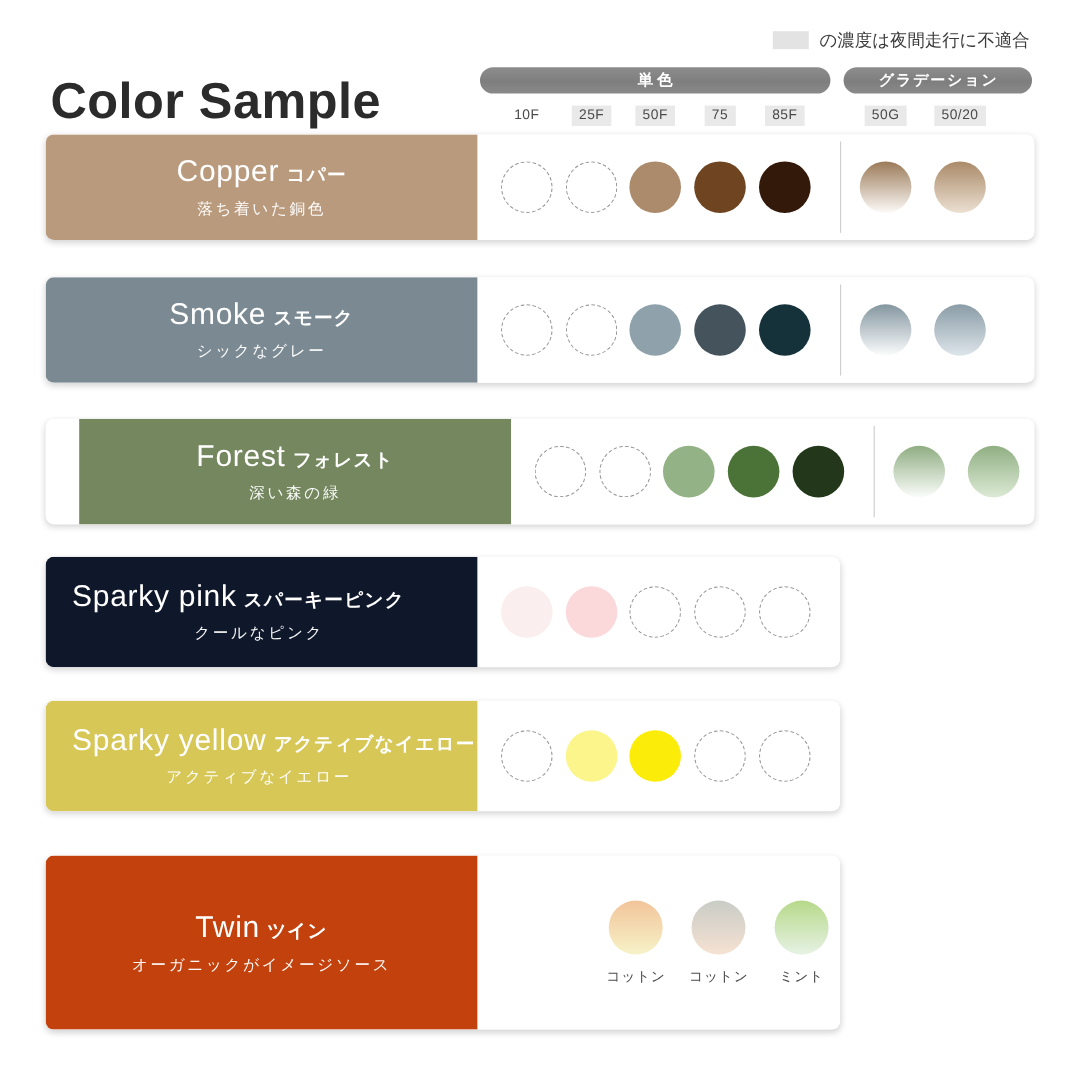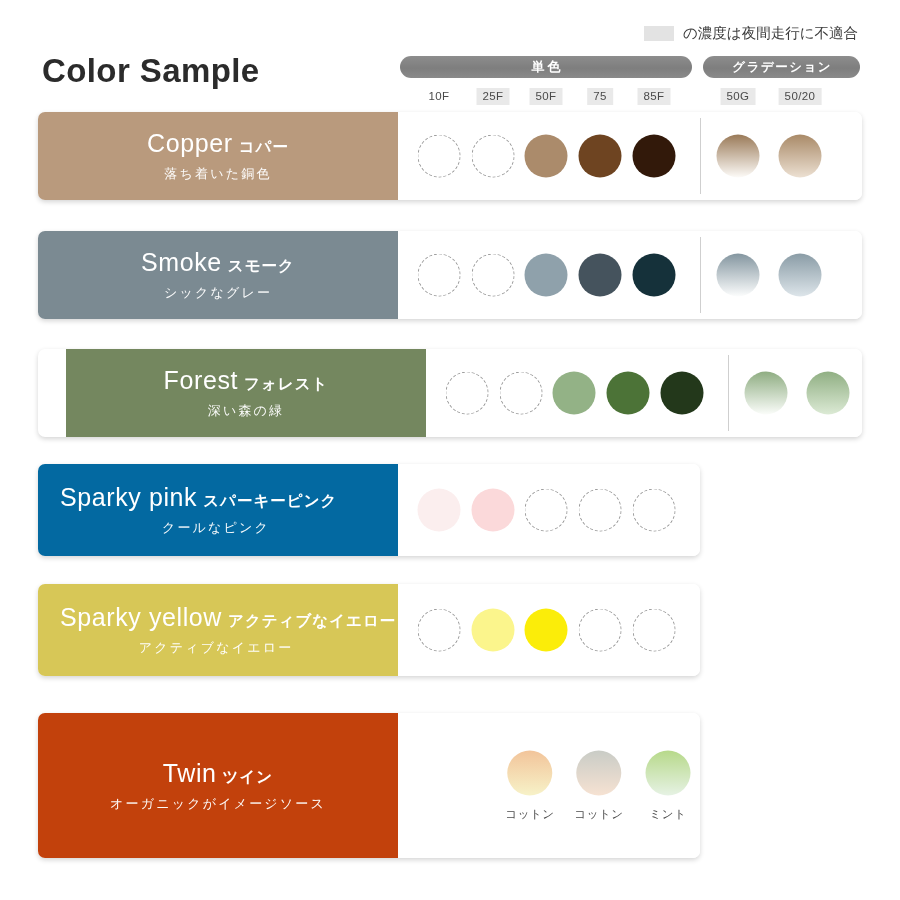--- a/index.html
+++ b/index.html
@@ -14,22 +14,22 @@
   
   .note {
     position: absolute; right: 42px; top: 24px;
     display: flex; align-items: center; gap: 9px;
     font-size: 14.5px; color: #3b3b3b; white-space: nowrap;
   }
   .note-chip { width: 30px; height: 15px; background: #e3e3e3; display: block; }
 
   
   .title {
-    position: absolute; left: 42px; top: 52px;
-    font-size: 33px; font-weight: 700; letter-spacing: .4px;
+    position: absolute; left: 42px; top: 60px;
+    font-size: 42px; font-weight: 700; letter-spacing: .4px;
     color: #2b2b2b;
   }
 
   
   .pill {
     position: absolute; height: 22px; border-radius: 11px;
     display: flex; align-items: center; justify-content: center;
     color: #ffffff; font-size: 13px; font-weight: 700;
     letter-spacing: 3px; text-indent: 3px;
     background: linear-gradient(180deg,#8d8d8d 0%, #7e7e7e 55%, #8a8a8a 100%);
@@ -177,21 +177,21 @@
           <div class="dot empty" style="left: 95px;"></div>
           <div class="dot" style="background: rgb(147, 178, 134); left: 148px;"></div>
           <div class="dot" style="background: rgb(76, 115, 55); left: 202px;"></div>
           <div class="dot" style="background: rgb(35, 56, 27); left: 256px;"></div>
           <div class="divider" style="left: 302px;"></div>
           <div class="dot" style="background: linear-gradient(rgb(143, 173, 130) 0%, rgb(251, 253, 250) 100%); left: 340px;"></div>
           <div class="dot" style="background: linear-gradient(rgb(144, 175, 131) 0%, rgb(220, 234, 213) 100%); left: 402px;"></div>
         </div>
       </div>
       <div class="row" style="top: 464px; height: 92px; width: 662px;">
-        <div class="name-panel left-align" style="background: #0369a1; width: 360px;">
+        <div class="name-panel left-align" style="background: #0f172a; width: 360px;">
           <div class="name-line">
             <span class="name-en">Sparky pink</span>
             <span class="name-jp">スパーキーピンク</span>
           </div>
           <div class="name-desc">クールなピンク</div>
         </div>
         <div class="swatch-area">
           <div class="dot" style="background: rgb(251, 238, 238); left: 41px;"></div>
           <div class="dot" style="background: rgb(251, 217, 218); left: 95px;"></div>
           <div class="dot empty" style="left: 148px;"></div>

